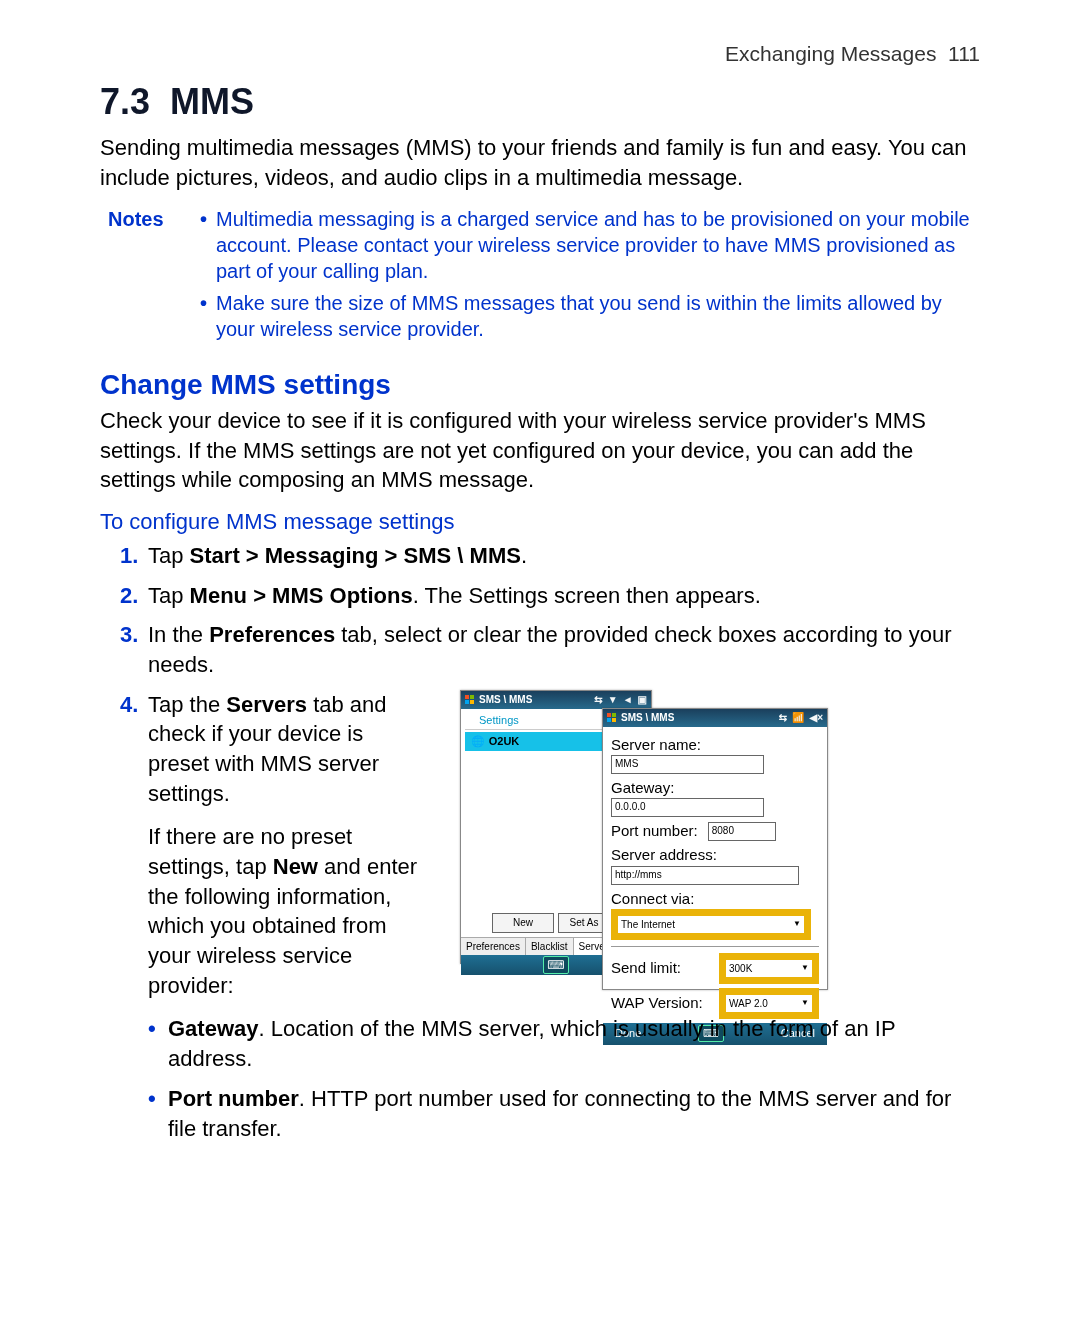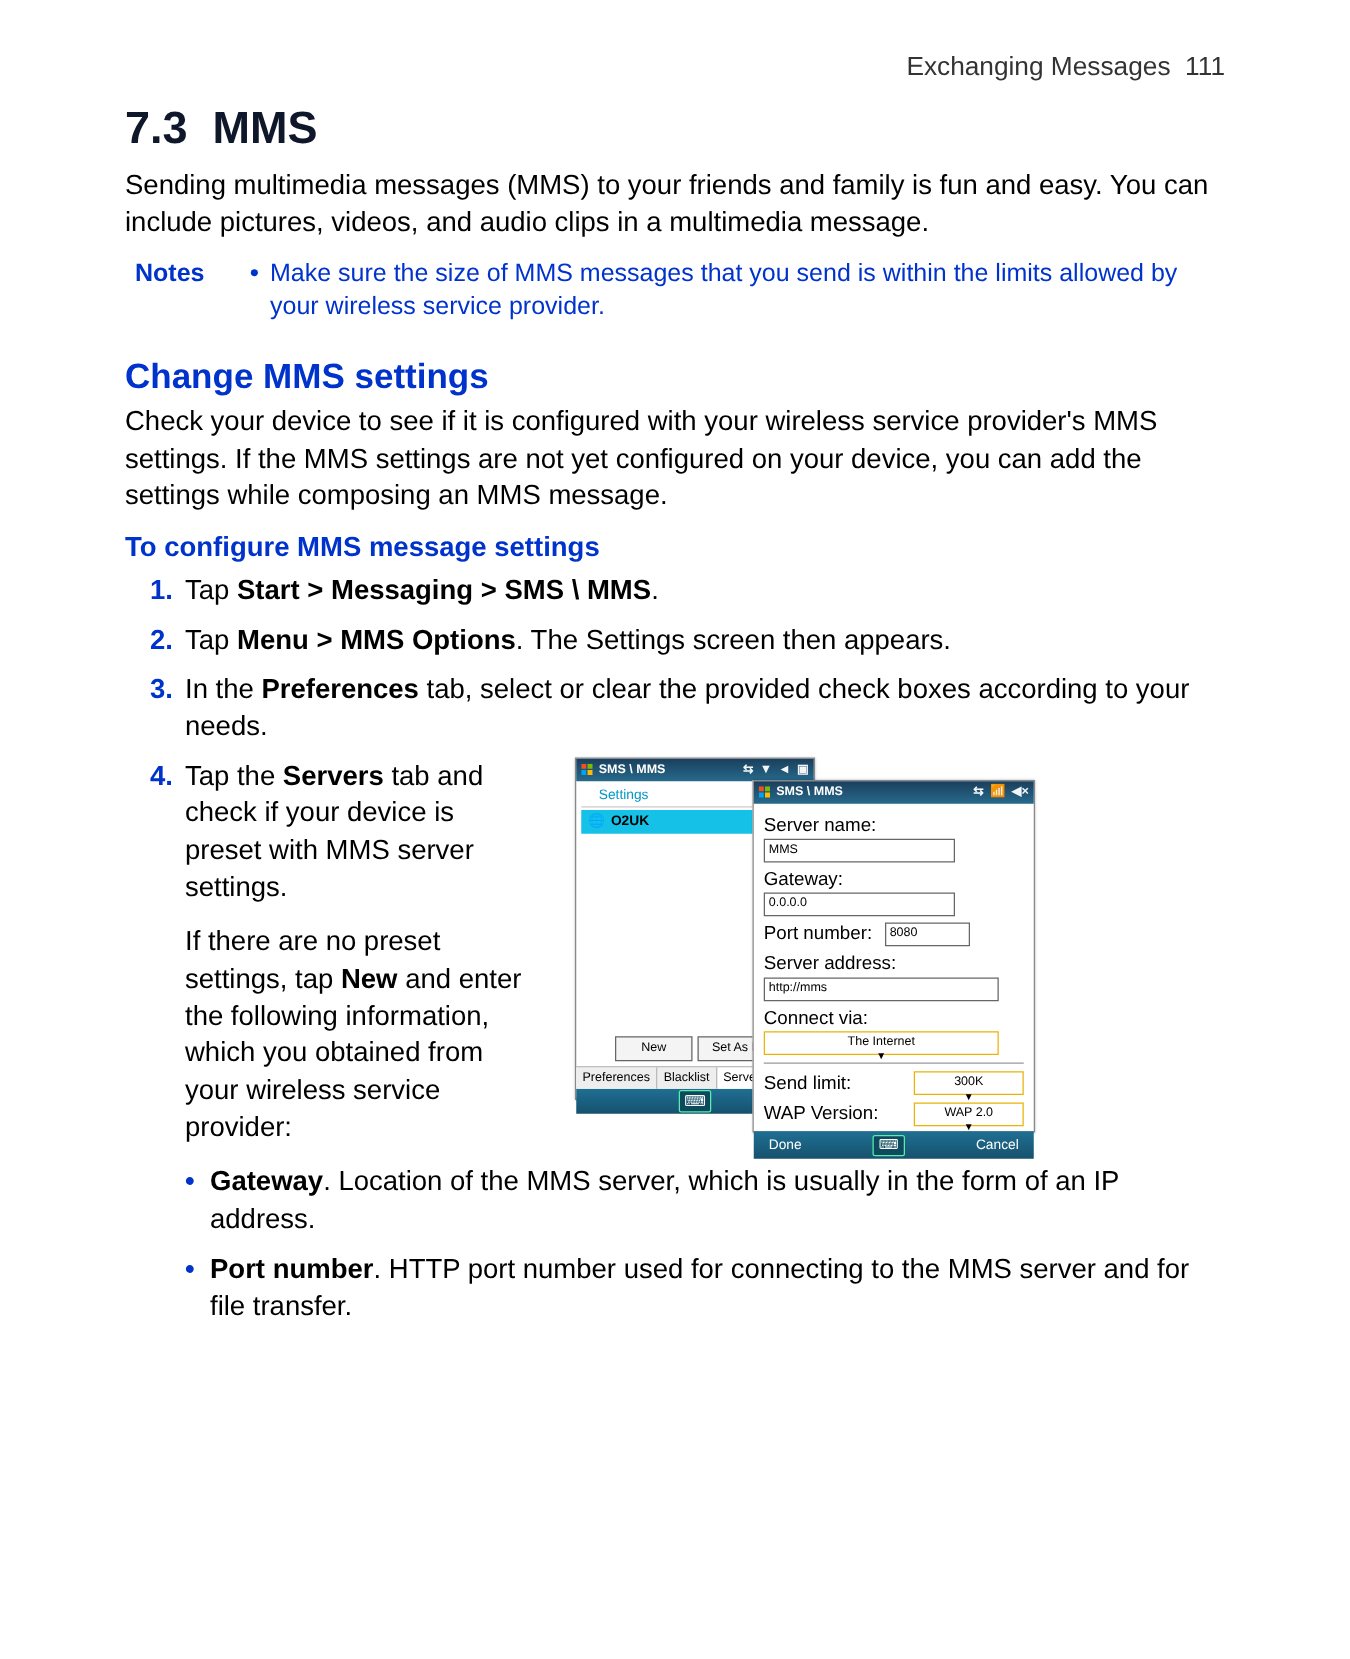--- a/index.html
+++ b/index.html
@@ -60,21 +60,21 @@
     font-size: 28px;
     font-weight: 700;
     margin: 10px 0 2px 0;
   }
   p.sub-desc {
     margin: 0 0 12px 0;
   }
   h3.config-head {
     color: #0033cc;
     font-size: 22px;
-    font-weight: 700;
+    font-weight: 400;
     margin: 6px 0 4px 0;
   }
   ol.steps {
     margin: 0;
     padding-left: 48px;
     counter-reset: step;
     list-style: none;
   }
   ol.steps > li {
     position: relative;
@@ -192,30 +192,29 @@
     height: 15px;
     padding: 1px 3px;
     font-size: 10px;
     width: 145px;
     background: #fff;
   }
   .fld-row-inline { display: flex; align-items: center; gap: 10px; margin-top: 4px; }
   .fld-row-inline .fld-lbl { margin-top:0; }
   .fld-row-inline .fld-input { width: 60px; }
   .select-box {
-    border: 1px solid #eab308;
+    border: 7px solid #eab308;
     height: 15px;
     padding: 1px 3px;
     font-size: 10px;
     width: 180px;
     display: flex;
     justify-content: space-between;
     align-items: center;
     background: #fff;
-    flex-direction: column;
   }
   .select-sm { width: 80px; }
   .caret { font-size: 8px; }
   .thin-hr { border-top: 1px solid #999; margin: 6px 0; }
   .row-pair { display:flex; align-items:center; justify-content:space-between; margin-top:4px; }
   .bottombar-b {
     background: linear-gradient(#1f6f93, #16516d);
     height: 22px;
     display: flex;
     justify-content: space-between;
@@ -255,20 +254,21 @@
 
 <h1 class="section-num">
   <span>7.3</span>&nbsp;&nbsp;<span>MMS</span>
 </h1>
 
 <p class="intro">Sending multimedia messages (MMS) to your friends and family is fun and easy. You can include pictures, videos, and audio clips in a multimedia message.</p>
 
 <div class="notes-block">
   <div class="notes-label">Notes</div>
   <ul class="notes-bullets">
+    <li>Multimedia messaging is a charged service and has to be provisioned on your mobile account. Please contact your wireless service provider to have MMS provisioned as part of your calling plan.</li>
     <li>Make sure the size of MMS messages that you send is within the limits allowed by your wireless service provider.</li>
   </ul>
 </div>
 
 <h2 class="sub">Change MMS settings</h2>
 <p class="sub-desc">Check your device to see if it is configured with your wireless service provider's MMS settings. If the MMS settings are not yet configured on your device, you can add the settings while composing an MMS message.</p>
 
 <h3 class="config-head">To configure MMS message settings</h3>
 
 <ol class="steps">

